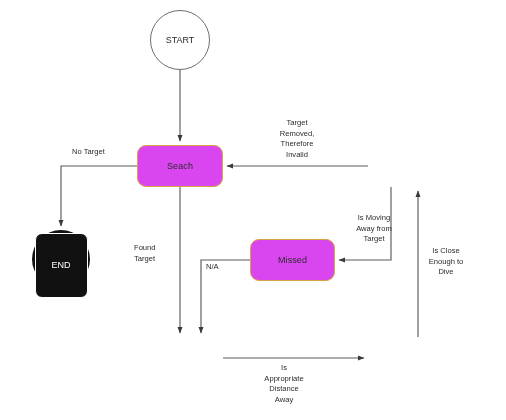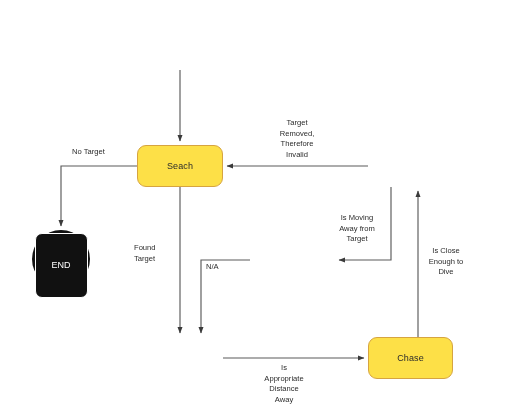--- a/index.html
+++ b/index.html
@@ -20,21 +20,21 @@
   #diagram-svg {
     position: absolute;
     top: 0;
     left: 0;
     width: 506px;
     height: 420px;
   }
   .state-box {
     position: absolute;
     box-sizing: border-box;
-    background: #fde047;
+    background: #d946ef;
     border: 1.4px solid #d6a440;
     border-radius: 9px;
     display: flex;
     align-items: center;
     justify-content: center;
     color: #2b2b2b;
     font-size: 9px;
     letter-spacing: 0.1px;
     font-family: "Liberation Sans", sans-serif;
   }
@@ -109,52 +109,55 @@
       <path d="M250,260 L201,260 L201,333" marker-end="url(#arrowhead)"></path>
 
       <path d="M391,187 L391,260 L339,260" marker-end="url(#arrowhead)"></path>
 
       <path d="M223,358 L364,358" marker-end="url(#arrowhead)"></path>
 
       <path d="M418,337 L418,191" marker-end="url(#arrowhead)"></path>
     </g>
   </svg>
 
+  <div class="terminal terminal-start" style="left:150px; top:10px; width:60px; height:60px;">
+    <span>START</span>
+  </div>
 
   <div class="terminal terminal-end-outer" style="left:32px; top:230px; width:58px; height:58px;">
     <div class="terminal-end-ring" style="left:2.5px; top:2.5px; width:53px; height:65px;border-radius:7px;">
       <span>END</span>
     </div>
   </div>
 
   <div class="state-box" style="left:137px; top:145px; width:86px; height:42px;">
     <span>Seach</span>
   </div>
 
 
+  <div class="state-box" style="left:250px; top:239px; width:85px; height:42px;">
+    <span>Missed</span>
+  </div>
 
 
-  <div class="state-box" style="left:368px; top:337px; width:85px; height:42px;">
-    <span>Chase</span>
-  </div>
 
 
   <div class="edge-label left-align" style="left:72px; top:147px; width:60px;">No Target</div>
 
   <div class="edge-label" style="left:266px; top:118px; width:62px;">Target
 Removed,
 Therefore
 Invalid</div>
 
   <div class="edge-label left-align" style="left:134px; top:243px; width:44px;">Found
 Target</div>
 
   <div class="edge-label left-align" style="left:206px; top:262px; width:26px;">N/A</div>
 
-  <div class="edge-label" style="left:328px; top:213px; width:58px;">Is Moving
+  <div class="edge-label" style="left:345px; top:213px; width:58px;">Is Moving
 Away from
 Target</div>
 
   <div class="edge-label" style="left:253px; top:363px; width:62px;">Is
 Appropriate
 Distance
 Away</div>
 
   <div class="edge-label" style="left:418px; top:238px; width:56px;margin-top:8px;">Is Close
 Enough to

